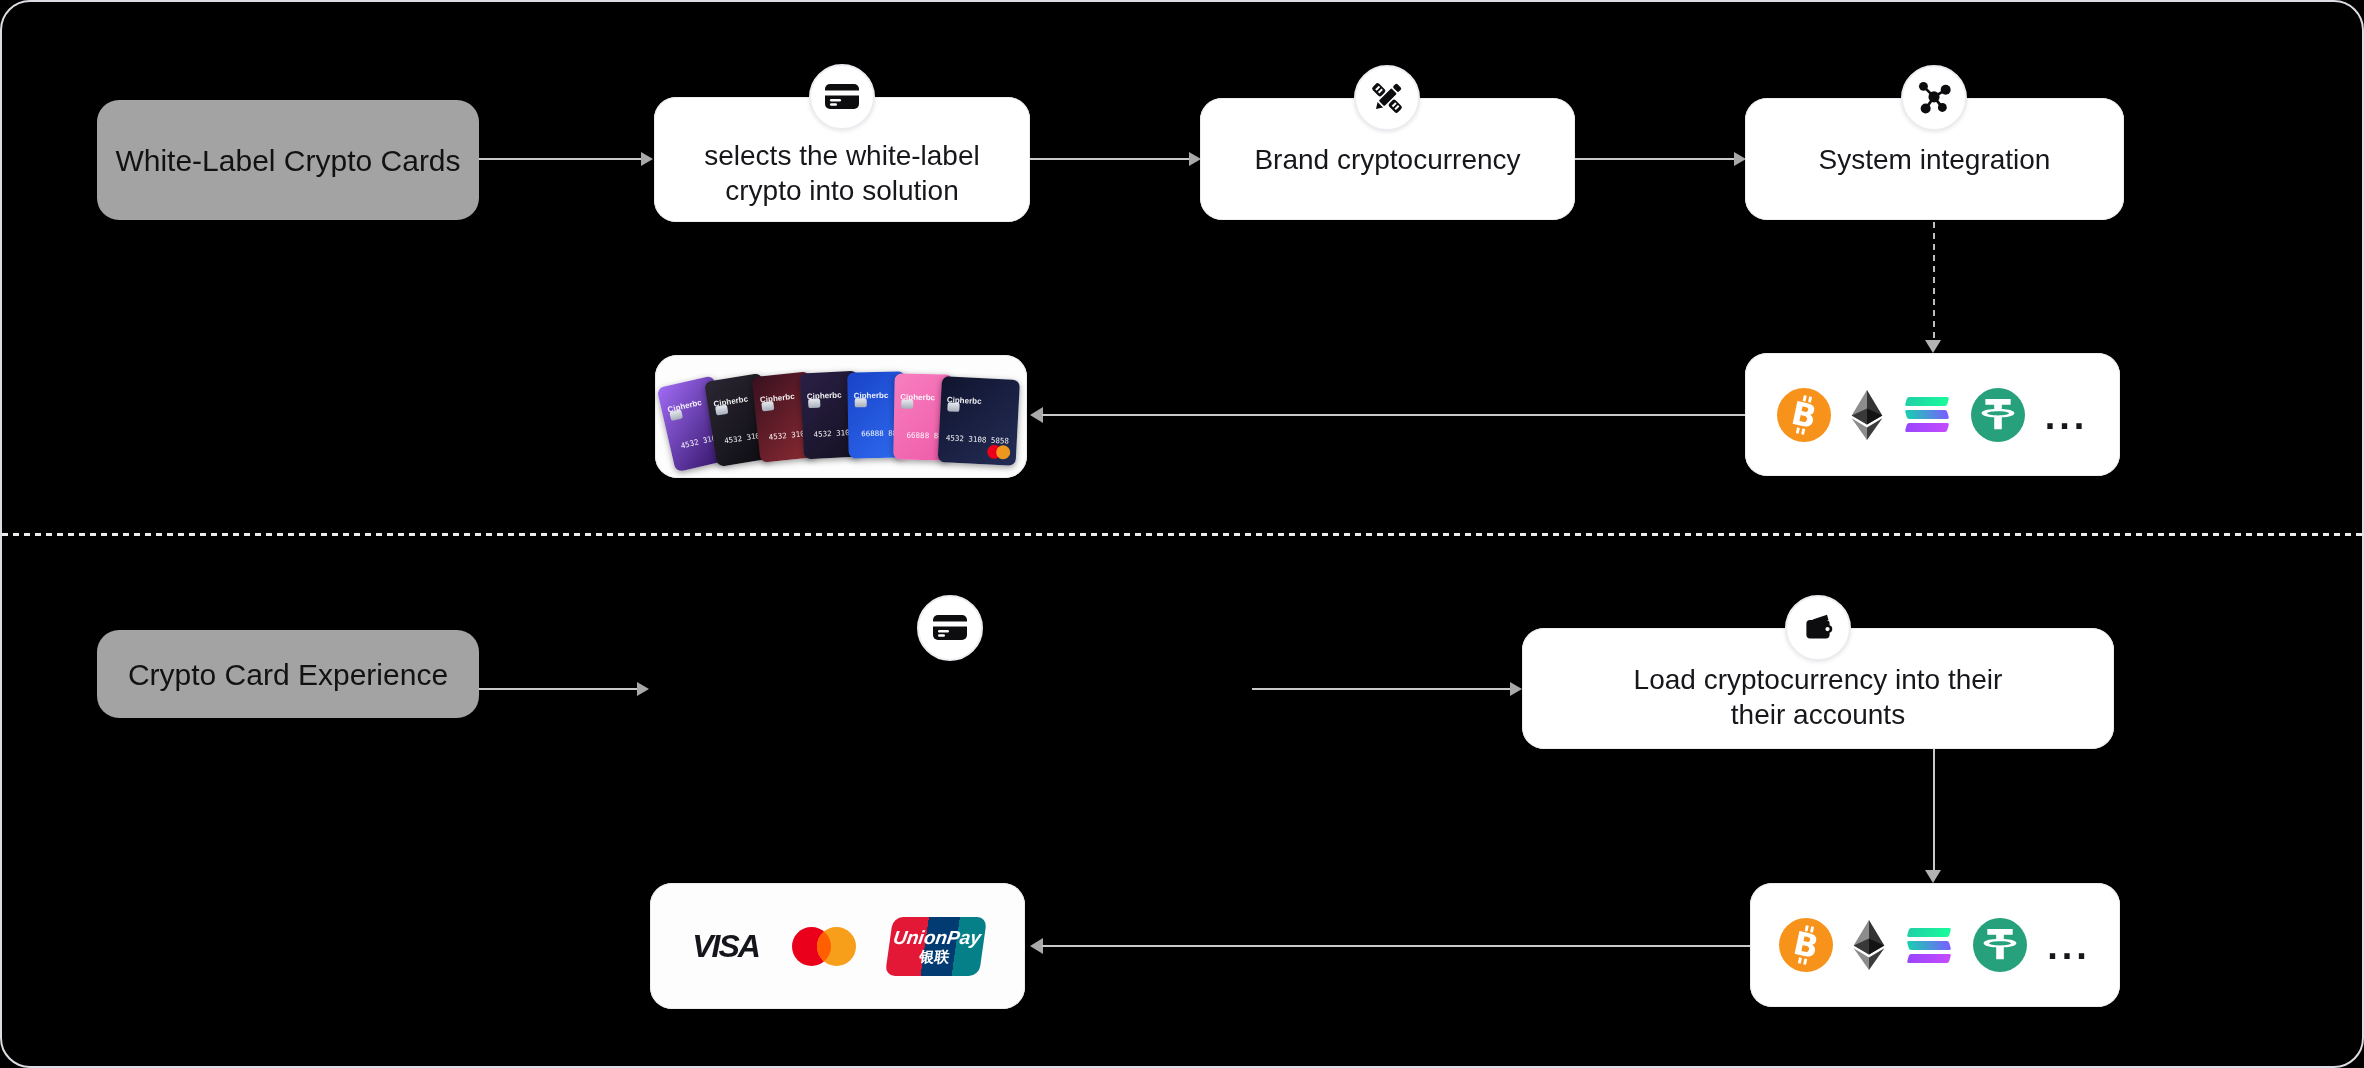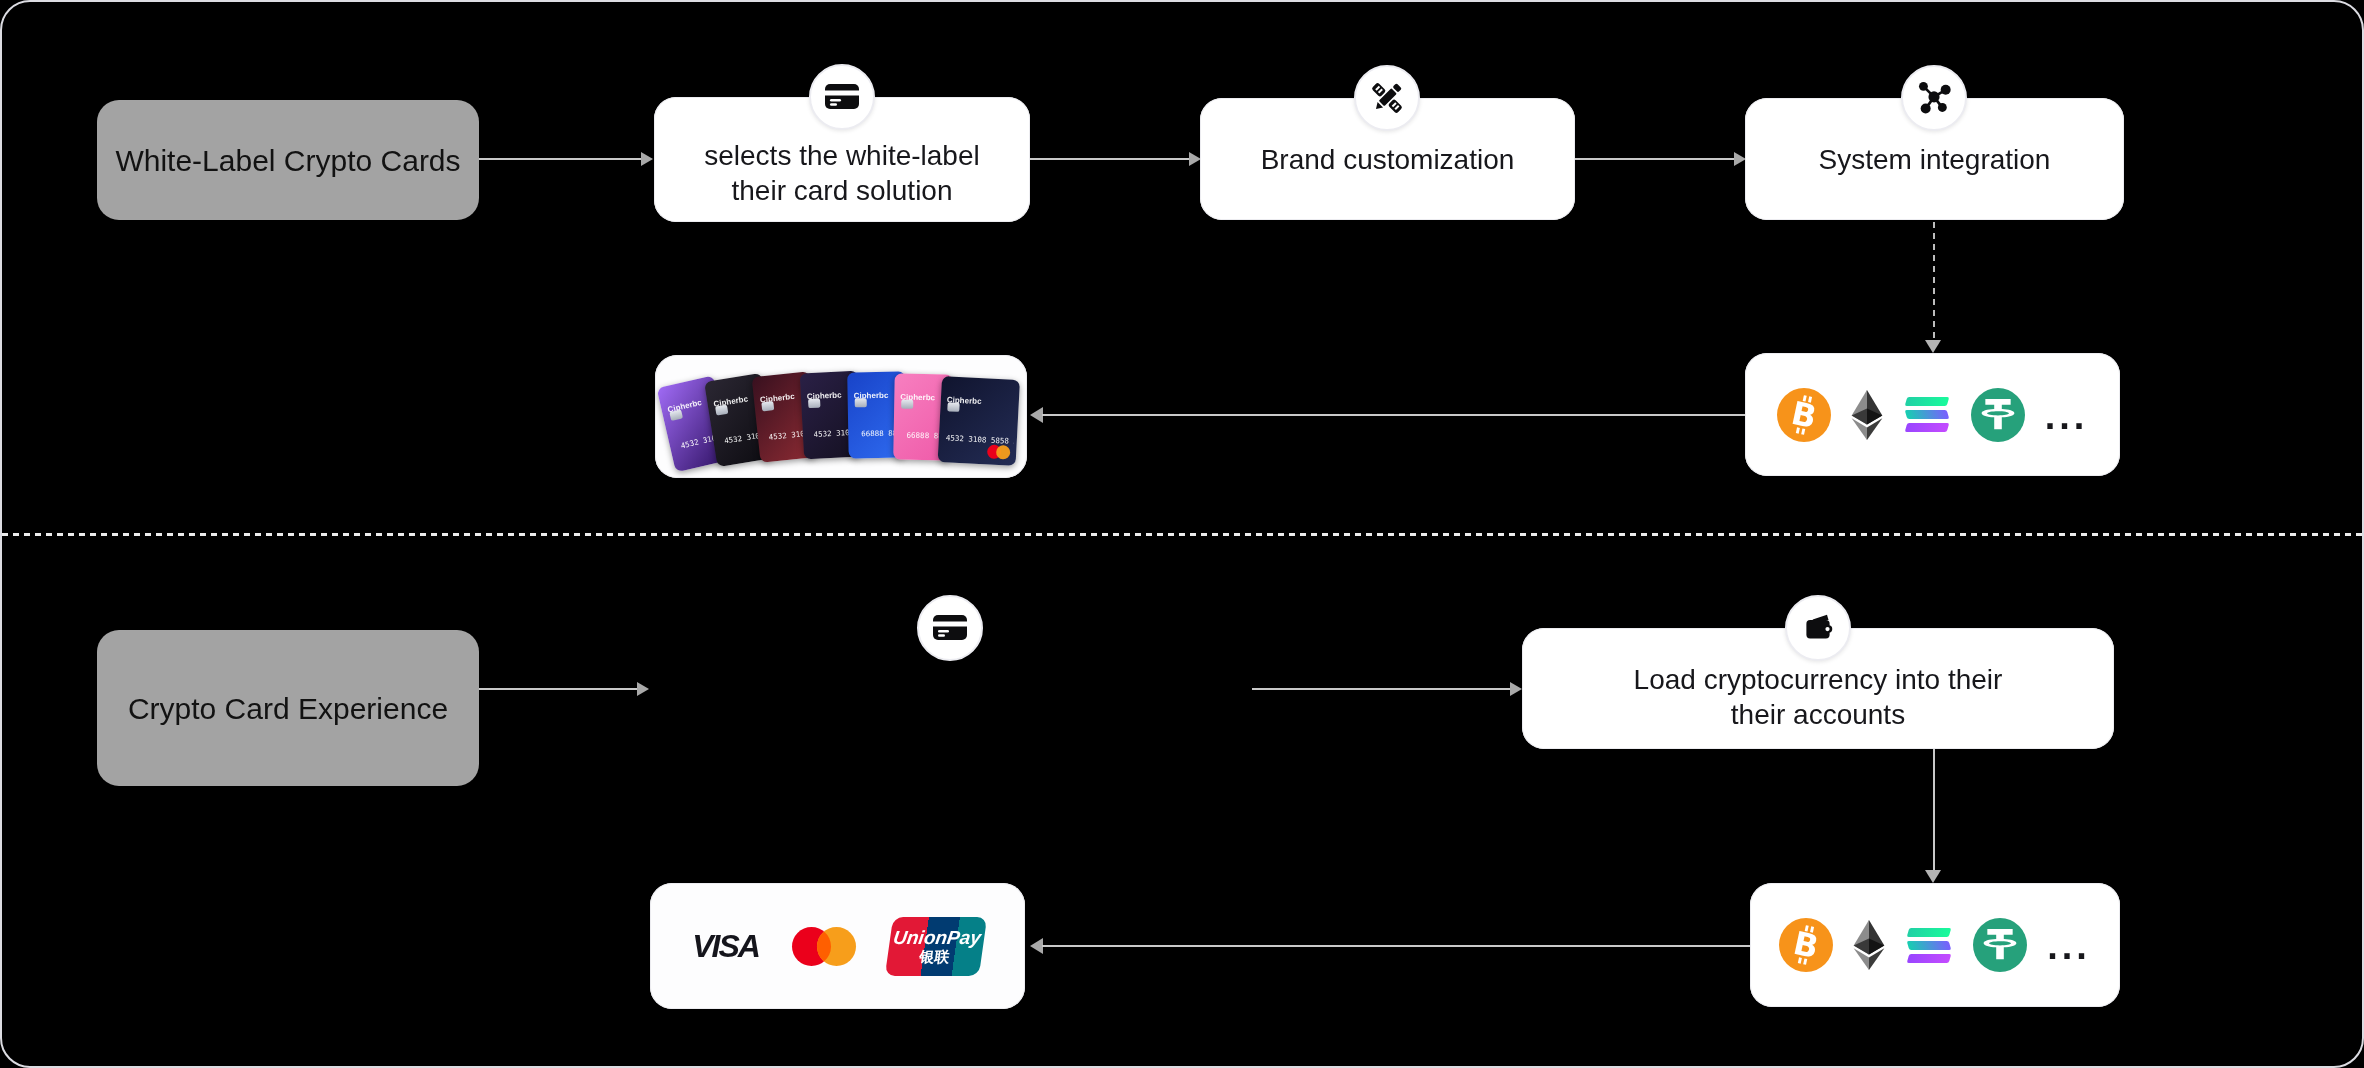--- a/index.html
+++ b/index.html
@@ -74,36 +74,36 @@
 
   <div class="node yellow" style="left:95px;top:98px;width:382px;height:120px;">
     <span>White-Label Crypto Cards</span>
   </div>
 
   <div class="hline" style="left:477px;top:156px;width:162px;"></div>
   <div class="head-right" style="left:639px;top:150px;"></div>
 
   <div class="node light" style="left:652px;top:95px;width:376px;height:125px;padding-top:26px;box-sizing:border-box;">
     <span>selects the white-label</span>
-    <span>their card solution</span>
+    <span>crypto into solution</span>
   </div>
   <div class="icircle" style="left:807px;top:62px;">
     <svg width="36" height="30" viewBox="0 0 36 30">
       <rect x="1" y="2" width="34" height="25" rx="5" fill="#0d0d0f"></rect>
       <rect x="1" y="8.5" width="34" height="5" fill="#fff"></rect>
       <rect x="6" y="17" width="11" height="2.6" rx="1.3" fill="#fff"></rect>
       <rect x="6" y="21.2" width="7" height="2.6" rx="1.3" fill="#fff"></rect>
     </svg>
   </div>
 
   <div class="hline" style="left:1028px;top:156px;width:159px;"></div>
   <div class="head-right" style="left:1187px;top:150px;"></div>
 
   <div class="node light" style="left:1198px;top:96px;width:375px;height:122px;">
-    <span>Brand customization</span>
+    <span>Brand cryptocurrency</span>
   </div>
   <div class="icircle" style="left:1352px;top:63px;">
     <svg width="40" height="40" viewBox="0 0 36 36">
       <g transform="rotate(-45 18 18)" fill="#0d0d0f">
         <rect x="14" y="2" width="8" height="11" rx="2"></rect>
         <rect x="14" y="23" width="8" height="11" rx="2"></rect>
         <rect x="16" y="5" width="4.5" height="1.8" fill="#fff"></rect>
         <rect x="16" y="8.5" width="4.5" height="1.8" fill="#fff"></rect>
         <rect x="16" y="26" width="4.5" height="1.8" fill="#fff"></rect>
         <rect x="16" y="29.5" width="4.5" height="1.8" fill="#fff"></rect>
@@ -218,21 +218,21 @@
           <div class="mc">
             <i></i>
             <i></i>
           </div>
         </div>
       </div>
   </div>
 
   <div class="divider"></div>
 
-  <div class="node yellow" style="left:95px;top:628px;width:382px;height:156px;">
+  <div class="node yellow" style="left:95px;top:628px;width:382px;height:88px;">
     <span>Crypto Card Experience</span>
   </div>
 
   <div class="hline" style="left:477px;top:686px;width:158px;"></div>
   <div class="head-right" style="left:635px;top:680px;"></div>
 
   <div class="icircle" style="left:915px;top:593px;">
     <svg width="36" height="30" viewBox="0 0 36 30">
       <rect x="1" y="2" width="34" height="25" rx="5" fill="#0d0d0f"></rect>
       <rect x="1" y="8.5" width="34" height="5" fill="#fff"></rect>

